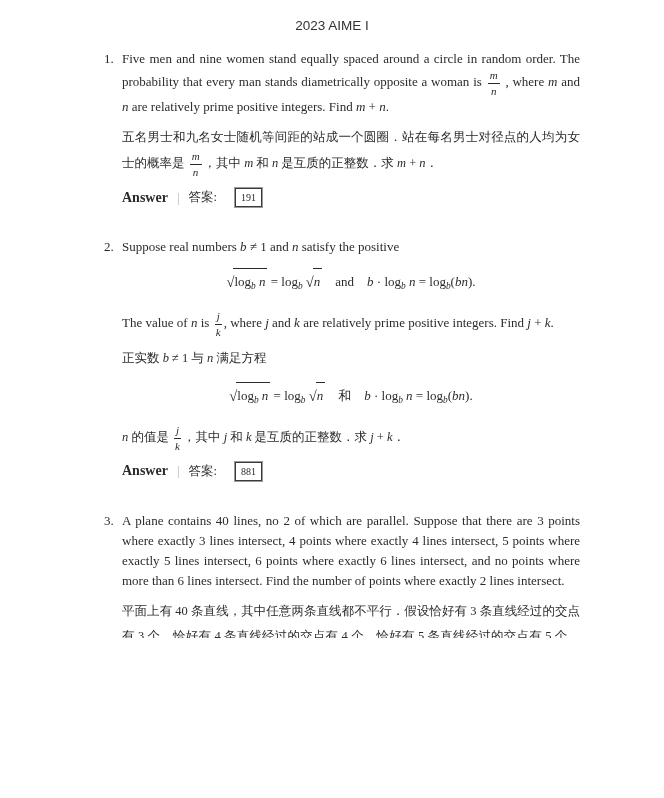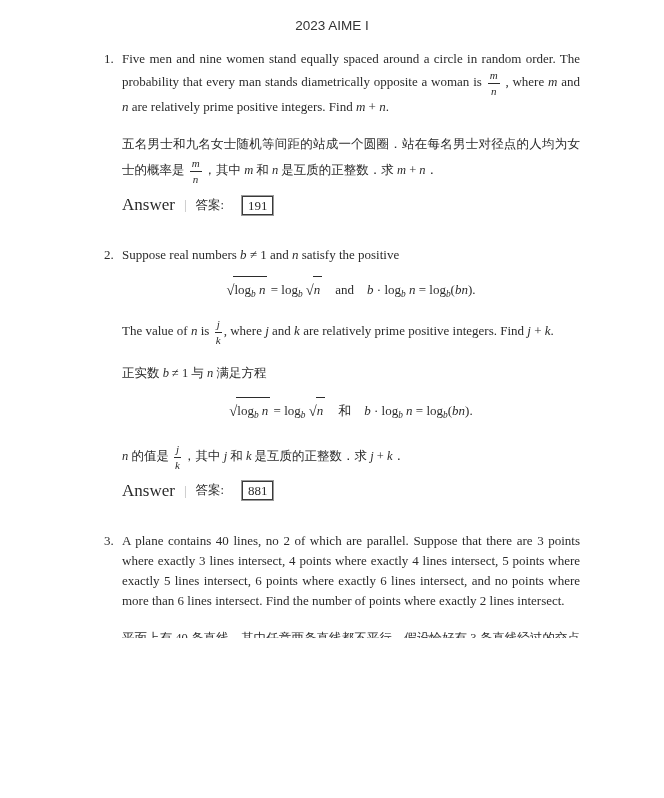--- a/index.html
+++ b/index.html
@@ -12,29 +12,29 @@
     text-align:center;
     font-family:"Liberation Sans","DejaVu Sans",sans-serif;
     font-size:13.5px;color:#333;
     padding-top:18px;margin-bottom:16px;
   }
   .problems{padding-left:104px;padding-right:84px;}
   .problem{display:flex;margin-bottom:30px;font-size:13px;}
   .pnum{width:18px;flex:none;line-height:20px;}
   .pbody{flex:1;min-width:0;}
   .para{text-align:justify;line-height:20px;}
-  .para.zh{font-size:12.5px;line-height:25px;margin-top:15px;}
+  .para.zh{font-size:12.5px;line-height:25px;margin-top:8px;}
   .display{text-align:center;margin:11px 0 11px;line-height:26px;}
   .answer-row{margin-top:10px;display:flex;align-items:center;}
-  .ans-en{font-weight:normal;font-size:17px;}
+  .ans-en{font-weight:bold;font-size:14px;}
   .ans-sep{color:#b5b5b5;margin:0 9px;font-size:13px;}
   .ans-zh{margin-right:18px;font-size:12.5px;}
   .ans-box{
     border:1px solid #3a3a3a;outline:1px solid #9a9a9a;outline-offset:0px;
-    padding:0 5px;line-height:17px;display:inline-block;font-size:13px;
+    padding:0 5px;line-height:17px;display:inline-block;font-size:10px;
   }
   
   .mvar{font-style:italic;}
   .msub{font-style:italic;font-size:0.72em;vertical-align:-0.32em;}
   .frac{
     display:inline-block;text-align:center;vertical-align:middle;
     line-height:1;font-style:italic;font-size:11px;margin:0 2px;
   }
   .frac .num{display:block;border-bottom:1px solid #2b2b2b;padding:1px 2px 2px;}
   .frac .den{display:block;padding-top:2px;}

